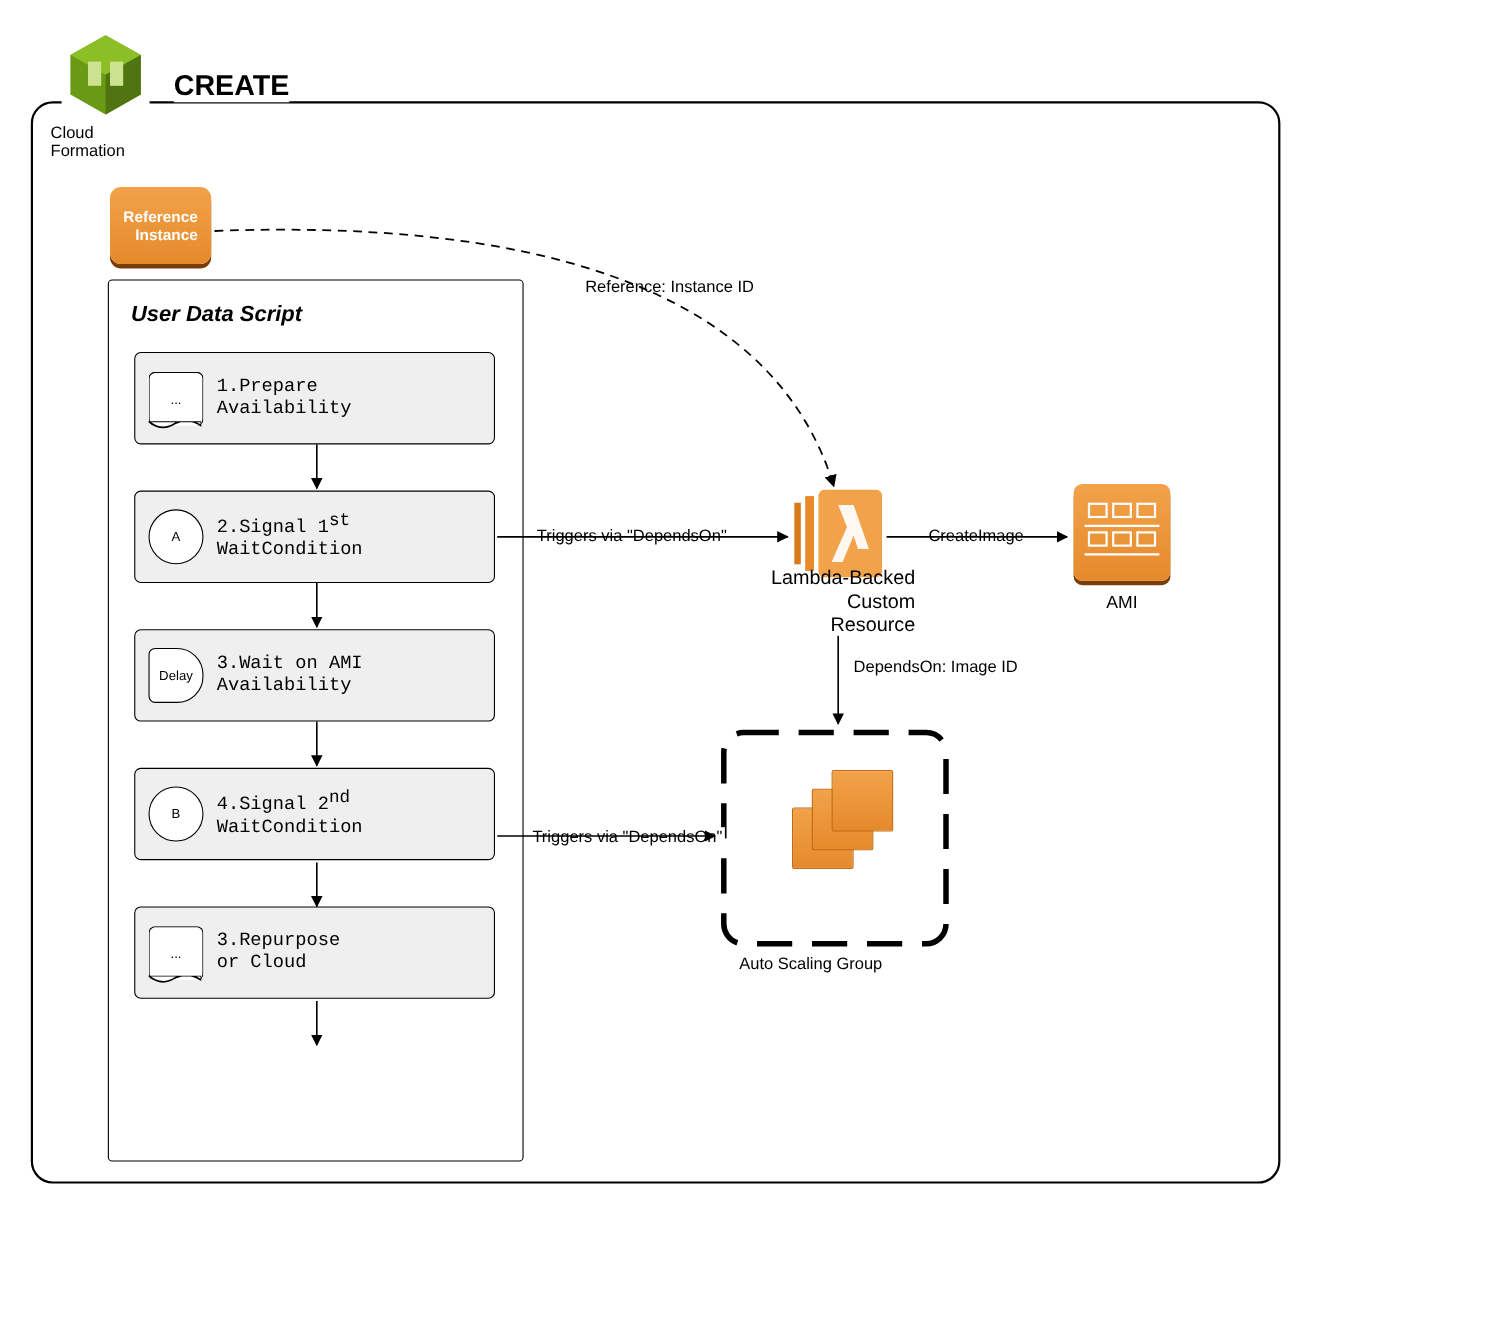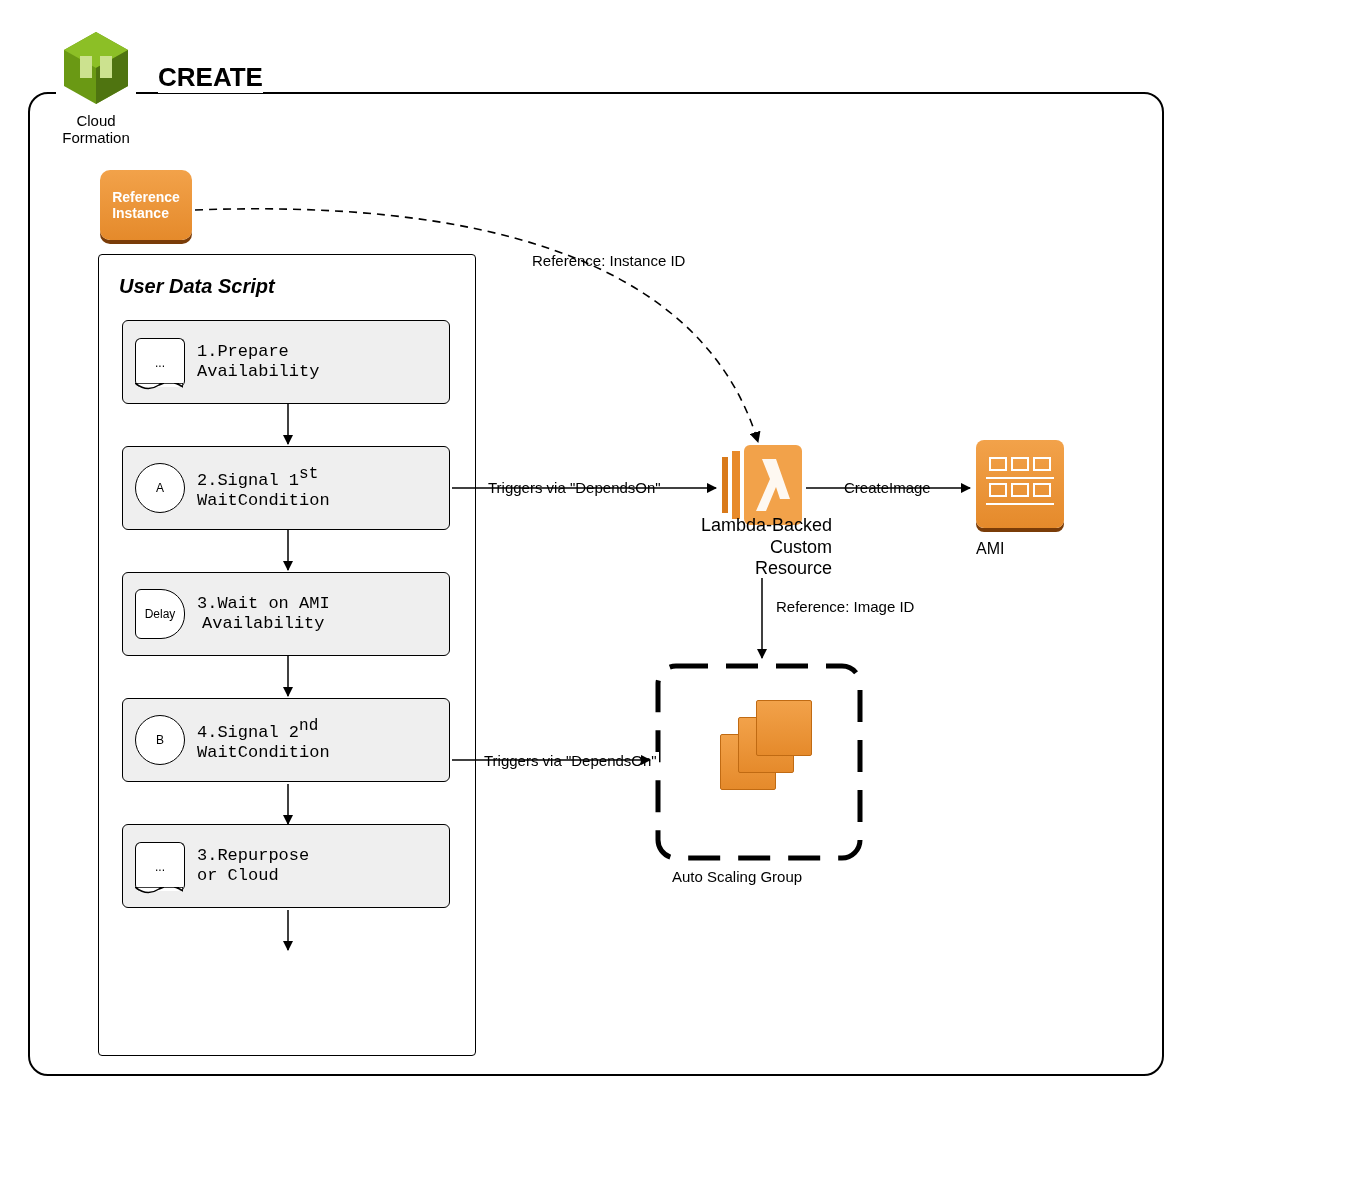--- a/index.html
+++ b/index.html
@@ -42,37 +42,36 @@
     top: 28px;
     width: 80px;
     height: 80px;
     background: #fff;
   }
   .cf-label {
     position: absolute;
     left: 46px;
     top: 112px;
     width: 100px;
-    text-align: center;
     font-size: 15px;
     background: #fff;
   }
   
   .ref-instance {
     position: absolute;
     left: 100px;
     top: 170px;
     width: 92px;
     height: 70px;
     background: linear-gradient(#f2a24a, #e58a2b);
     border-radius: 10px;
     color: #fff;
     font-weight: bold;
     font-size: 14px;
-    text-align: left;
+    text-align: right;
     display: flex;
     align-items: center;
     justify-content: center;
     box-shadow: 0 4px 0 #7a3c08;
   }
   
   .uds-box {
     position: absolute;
     left: 98px;
     top: 254px;
@@ -166,21 +165,21 @@
     height: 88px;
     background: linear-gradient(#f2a24a, #e58a2b);
     border-radius: 8px;
     box-shadow: 0 4px 0 #7a3c08;
   }
   .ami-label {
     position: absolute;
     left: 976px;
     top: 540px;
     width: 88px;
-    text-align: left;
+    text-align: center;
     font-size: 16px;
   }
   
   .asg-box {
     position: absolute;
     left: 654px;
     top: 662px;
     width: 210px;
     height: 200px;
   }
@@ -247,21 +246,21 @@
           <div>Availability</div>
         </div>
       </div>
       <div class="step" style="left: 122px; top: 446px;">
         <div class="step-icon icon-circle">A</div>
         <div class="step-text">
           <div>2.Signal 1<sup>st</sup></div>
           <div>WaitCondition</div>
         </div>
       </div>
-      <div class="step" style="left: 122px; top: 572px; text-align: center;">
+      <div class="step" style="left: 122px; top: 572px;">
         <div class="step-icon icon-delay">Delay</div>
         <div class="step-text">
           <div>3.Wait on AMI</div>
           <div>Availability</div>
         </div>
       </div>
       <div class="step" style="left: 122px; top: 698px;">
         <div class="step-icon icon-circle">B</div>
         <div class="step-text">
           <div>4.Signal 2<sup>nd</sup></div>
@@ -313,21 +312,21 @@
   <div class="asg-stack">
     <div class="sq" style="left:0;top:34px"></div>
     <div class="sq" style="left:18px;top:17px"></div>
     <div class="sq" style="left:36px;top:0"></div>
   </div>
   <div class="asg-label">Auto Scaling Group</div>
 
   <div class="edge-label" style="left:530px; top:252px">Reference: Instance ID</div>
   <div class="edge-label" style="left:486px; top:479px">Triggers via "DependsOn"</div>
   <div class="edge-label" style="left:842px; top:479px">CreateImage</div>
-  <div class="edge-label" style="left:774px; top:598px">Reference: Image ID</div>
+  <div class="edge-label" style="left:774px; top:598px">DependsOn: Image ID</div>
   <div class="edge-label" style="left:482px; top:752px">Triggers via "DependsOn"</div>
 
   <svg class="overlay">
     <defs>
       <marker id="arrow" viewBox="0 0 10 10" refX="9" refY="5" markerWidth="7" markerHeight="7" orient="auto-start-reverse">
         <path d="M 0 0 L 10 5 L 0 10 z" fill="#000"></path>
       </marker>
     </defs>
 
     <path d="M 195 210 C 460 200, 700 250, 758 442" fill="none" stroke="#000" stroke-width="1.6" stroke-dasharray="8 6" marker-end="url(#arrow)"></path>

